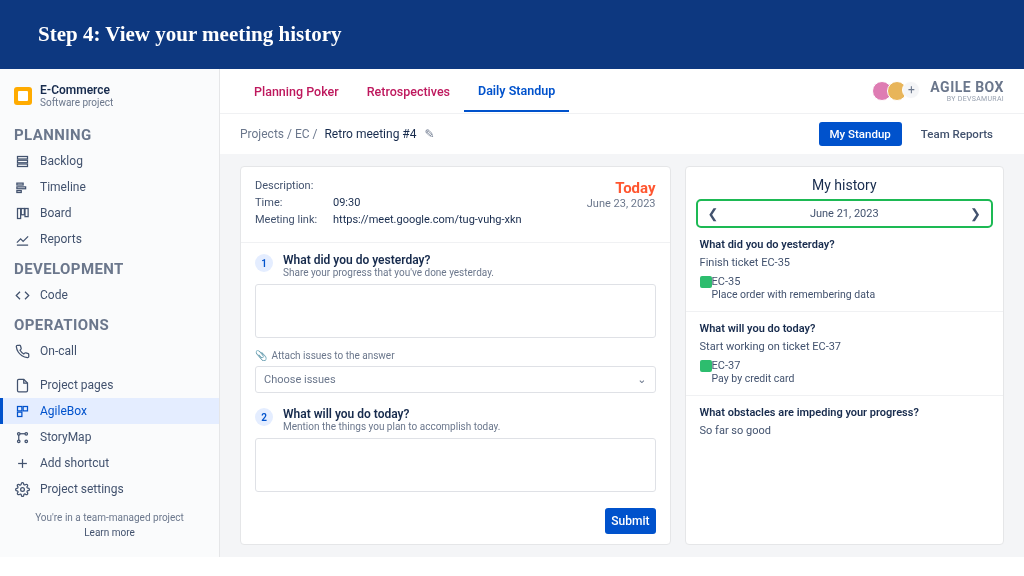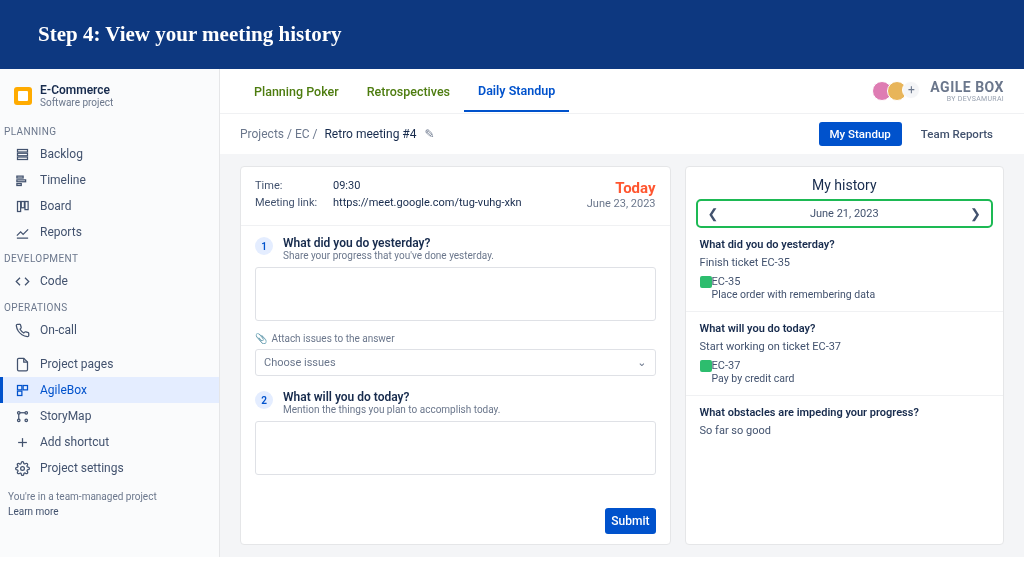--- a/index.html
+++ b/index.html
@@ -5,29 +5,29 @@
 *{box-sizing:border-box;margin:0;padding:0;font-family:-apple-system,BlinkMacSystemFont,"Segoe UI",Roboto,sans-serif}
 body{background:#fff;width:1024px;height:576px;overflow:hidden}
 .banner{background:#0d3880;color:#fff;padding:22px 38px;font-size:21px;font-weight:700;font-family:Georgia,serif}
 .app{display:flex;height:calc(576px - 88px);background:#fff}
 .sidebar{width:220px;background:#fafbfc;border-right:1px solid #e5e6e8;padding:8px 0;font-size:12px;overflow:hidden}
 .proj{display:flex;align-items:center;padding:6px 14px 10px}
 .proj-icon{width:18px;height:18px;background:#ffab00;border-radius:3px;margin-right:8px;position:relative}
 .proj-icon::after{content:"";position:absolute;inset:4px;background:#fff;border-radius:1px}
 .proj-name{font-weight:600;font-size:12px;color:#172b4d}
 .proj-sub{font-size:10px;color:#6b778c}
-.sect{padding:8px 4px 4px;font-size:10px;font-weight:400;color:#6b778c;letter-spacing:.4px}
+.sect{padding:8px 14px 4px;font-size:15px;font-weight:700;color:#6b778c;letter-spacing:.4px}
 .nav{display:flex;align-items:center;padding:5px 14px;color:#42526e;cursor:pointer;font-size:12px}
 .nav.active{background:#e4edff;color:#0052cc;border-left:3px solid #0052cc;padding-left:11px}
 .nav-icon{width:16px;height:16px;margin-right:10px;display:flex;align-items:center;justify-content:center;color:#42526e}
-.foot{text-align:left;font-size:10px;color:#6b778c;padding:10px 8px}
+.foot{text-align:center;font-size:10px;color:#6b778c;padding:10px 8px}
 .foot a{color:#42526e;display:block;margin-top:4px}
 .main{flex:1;display:flex;flex-direction:column;background:#f4f5f7;position:relative}
 .topbar{display:flex;align-items:center;background:#fff;padding:0 20px;height:44px}
-.tab{padding:12px 14px;font-size:12.5px;color:#4d7c0f;cursor:pointer;font-weight:500}
+.tab{padding:12px 14px;font-size:12.5px;color:#be185d;cursor:pointer;font-weight:500}
 .tab.active{color:#0052cc;border-bottom:2px solid #0052cc;font-weight:600}
 .brand{margin-left:auto;display:flex;align-items:center;gap:10px}
 .avatars{display:flex}
 .av{width:20px;height:20px;border-radius:50%;border:1.5px solid #fff;margin-left:-5px}
 .av1{background:#de7cb3}.av2{background:#e8b55a}
 .plus{width:18px;height:18px;border-radius:50%;background:#f4f5f7;color:#6b778c;font-size:12px;display:flex;align-items:center;justify-content:center;margin-left:-5px;border:1.5px solid #fff}
 .logo{text-align:right}
 .logo-t{font-size:14px;font-weight:700;color:#6b778c;letter-spacing:.5px}
 .logo-s{font-size:7px;color:#97a0af;letter-spacing:.3px}
 .crumb{display:flex;align-items:center;background:#fff;padding:8px 20px;font-size:12px;color:#6b778c;border-top:1px solid #f0f1f3}
@@ -226,20 +226,21 @@
       <div class="crumb-btns">
         <button class="btn primary">My Standup</button>
         <button class="btn plain">Team Reports</button>
       </div>
     </div>
 
     <div class="content">
       <div class="card left">
         <div class="meta">
           <div class="meta-l">
+            <div><span class="lbl">Description:</span></div>
             <div><span class="lbl">Time:</span><span>09:30</span></div>
             <div><span class="lbl">Meeting link:</span><span>https://meet.google.com/tug-vuhg-xkn</span></div>
           </div>
           <div class="meta-r">
             <div class="today">Today</div>
             <div class="date">June 23, 2023</div>
           </div>
         </div>
         <div class="qs">
           <div class="q">

